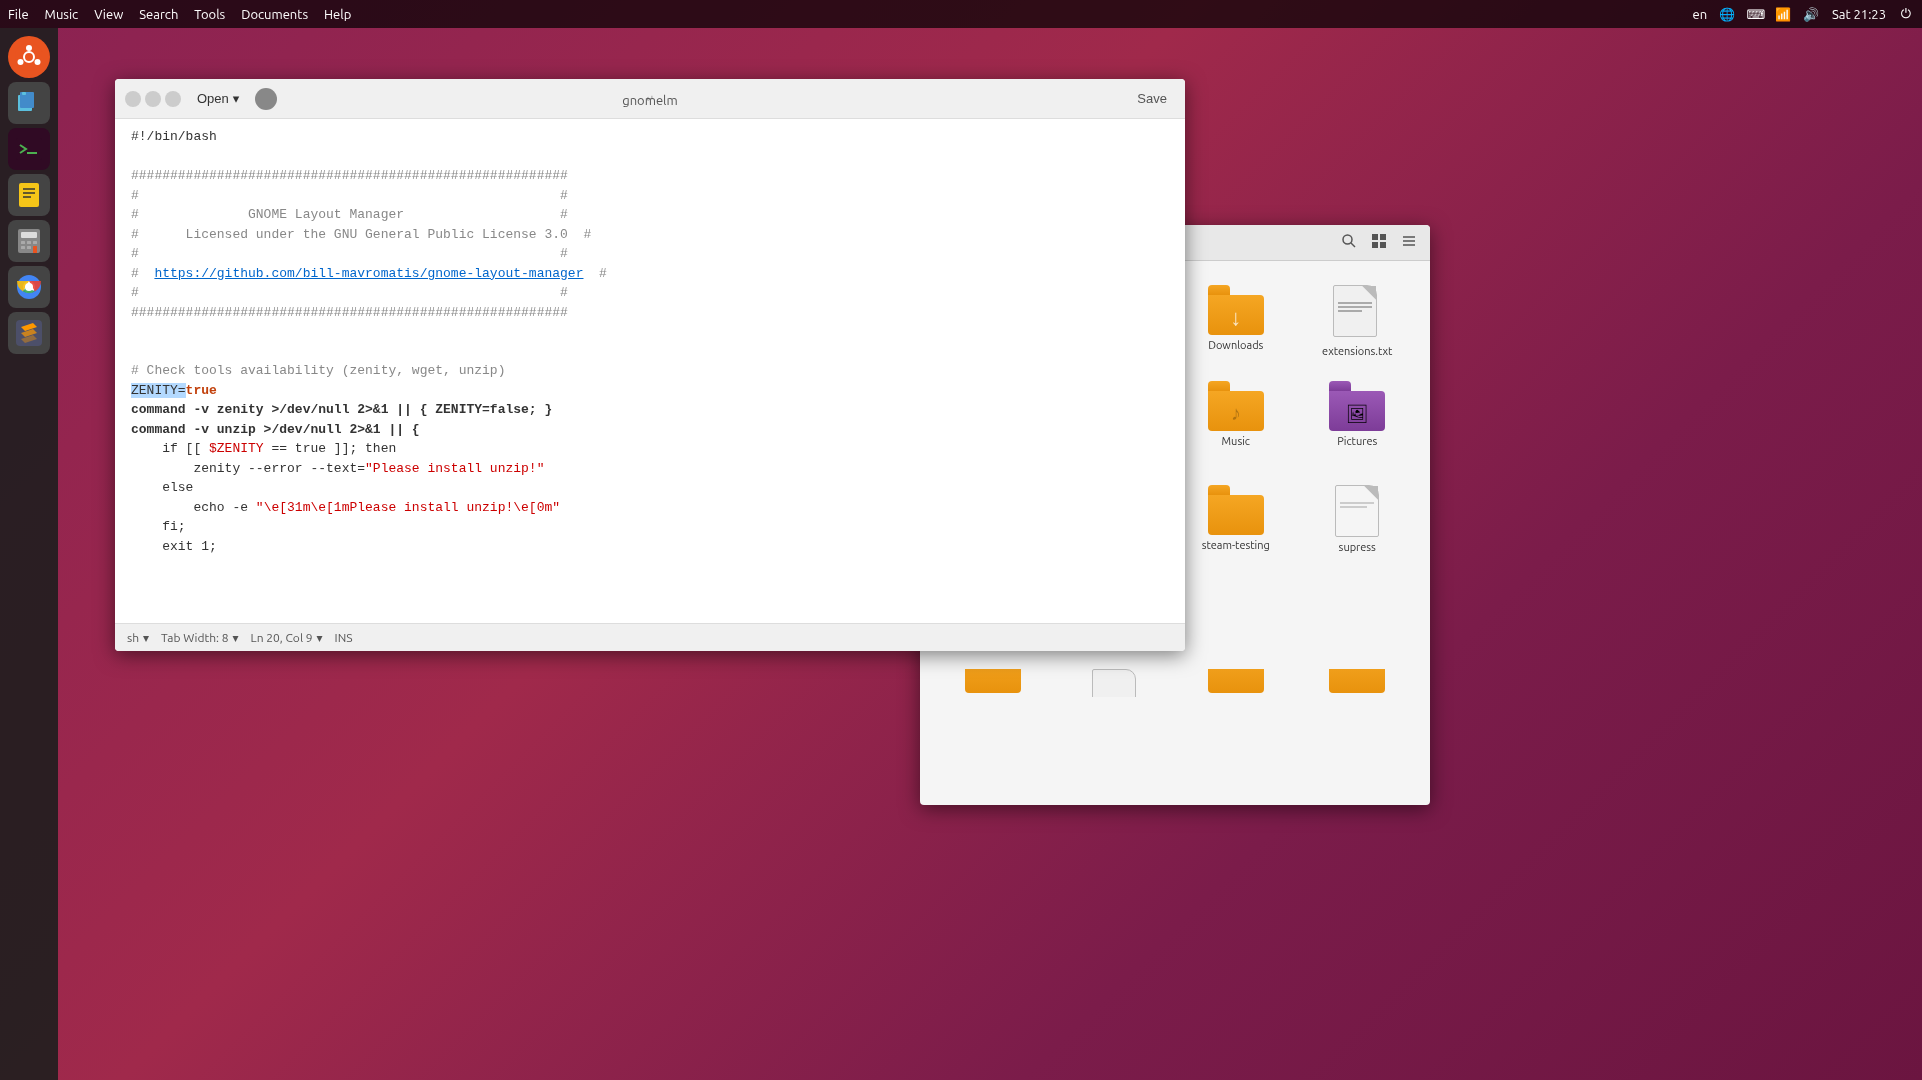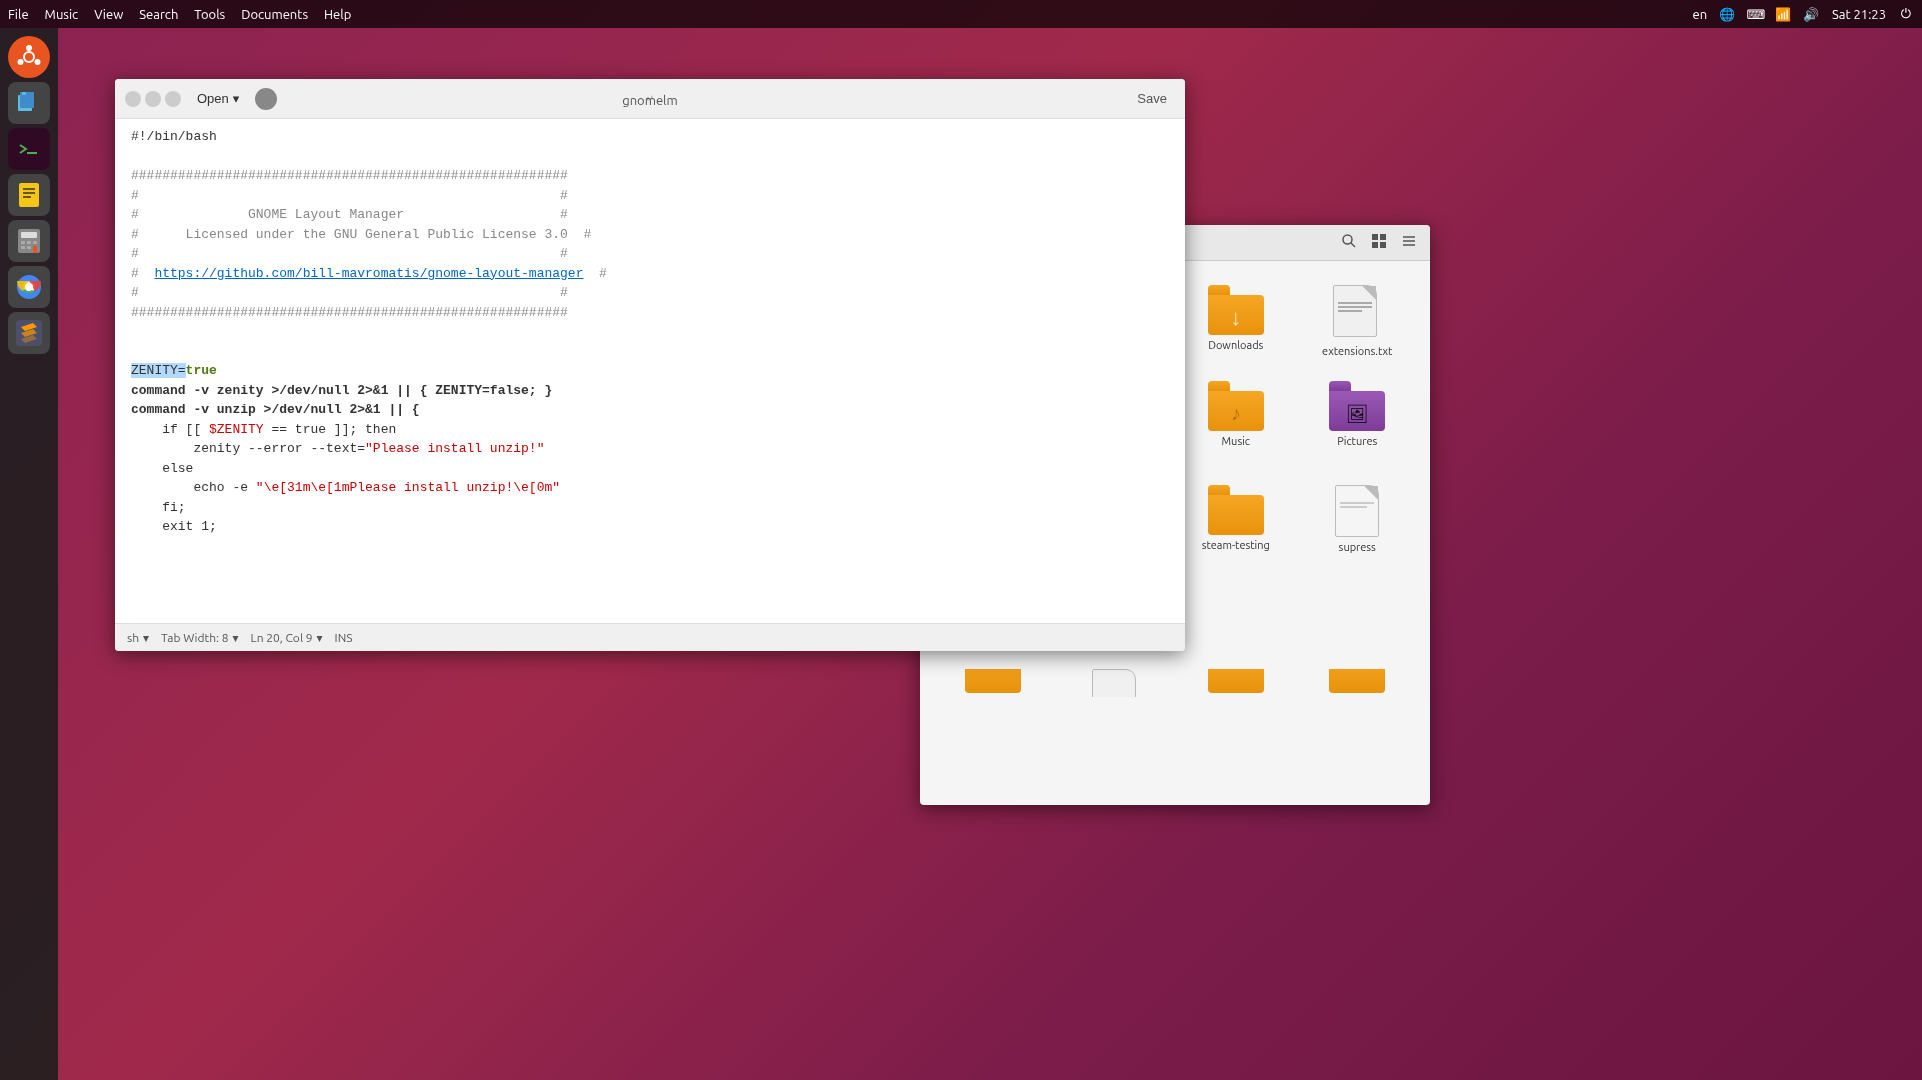--- a/index.html
+++ b/index.html
@@ -172,21 +172,21 @@
       font-size: 13px;
       line-height: 1.5;
       color: #333;
       border-radius: 18px;
     }
     .code-line {
       white-space: pre;
     }
     .code-comment { color: #888; }
     .code-link { color: #0066cc; text-decoration: underline; }
-    .code-keyword { color: #4d7c0f; font-weight: bold; }
+    .code-keyword { color: #c2410c; font-weight: bold; }
     .code-highlight { background: #b3d9ff; }
     .code-red { color: #cc0000; }
     .code-string { color: #cc0000; }
 
     .editor-statusbar {
       height: 28px;
       background: #f0f0f0;
       border-top: 1px solid #ddd;
       display: flex;
       align-items: center;
@@ -444,20 +444,21 @@
     <div class="code-line code-comment">########################################################</div>
     <div class="code-line code-comment">#                                                      #</div>
     <div class="code-line code-comment">#              GNOME Layout Manager                    #</div>
     <div class="code-line code-comment">#      Licensed under the GNU General Public License 3.0  #</div>
     <div class="code-line code-comment">#                                                      #</div>
     <div class="code-line"><span class="code-comment">#  </span><span class="code-link">https://github.com/bill-mavromatis/gnome-layout-manager</span><span class="code-comment">  #</span></div>
     <div class="code-line code-comment">#                                                      #</div>
     <div class="code-line code-comment">########################################################</div>
     <div class="code-line">&nbsp;</div>
     <div class="code-line">&nbsp;</div>
+    <div class="code-line code-comment"># Check tools availability (zenity, wget, unzip)</div>
     <div class="code-line"><span class="code-highlight">ZENITY=</span><span class="code-keyword">true</span></div>
     <div class="code-line"><strong>command -v zenity &gt;/dev/null 2&gt;&amp;1 || { ZENITY=false; }</strong></div>
     <div class="code-line"><strong>command -v unzip &gt;/dev/null 2&gt;&amp;1 || {</strong></div>
     <div class="code-line">    if [[<span class="code-red"> $ZENITY</span> == true ]]; then</div>
     <div class="code-line">        zenity --error --text=<span class="code-string">"Please install unzip!"</span></div>
     <div class="code-line">    else</div>
     <div class="code-line">        echo -e <span class="code-string">"\e[31m\e[1mPlease install unzip!\e[0m"</span></div>
     <div class="code-line">    fi;</div>
     <div class="code-line">    exit 1;</div>
 

